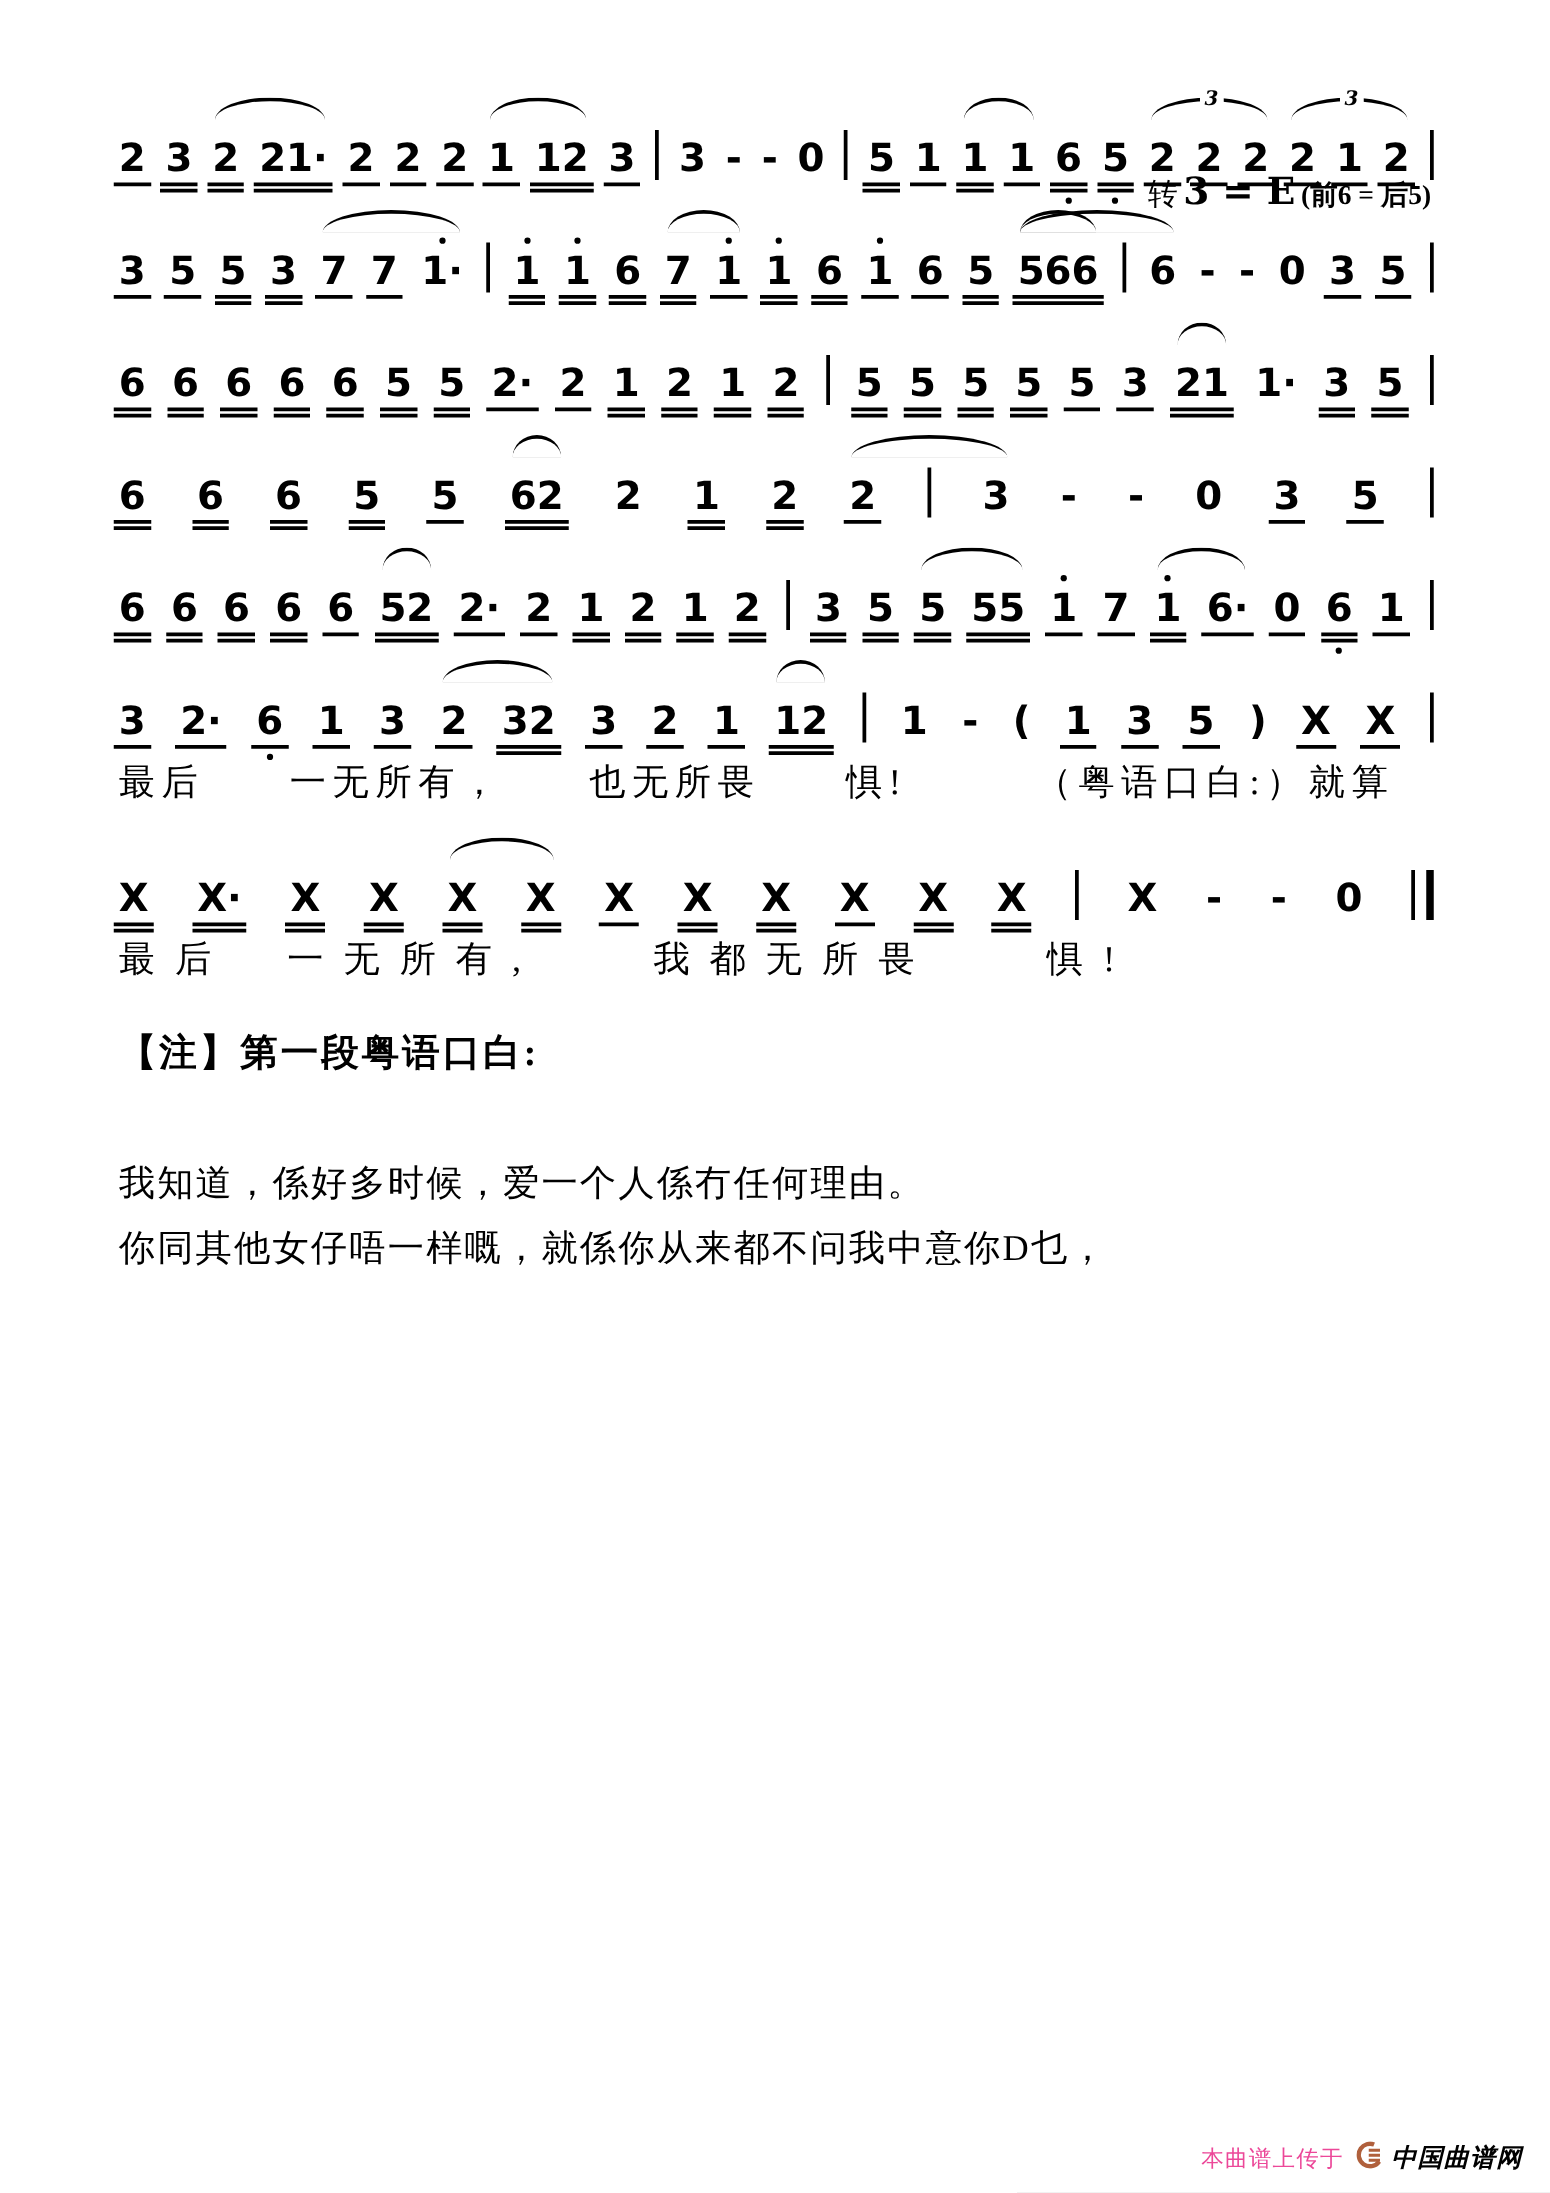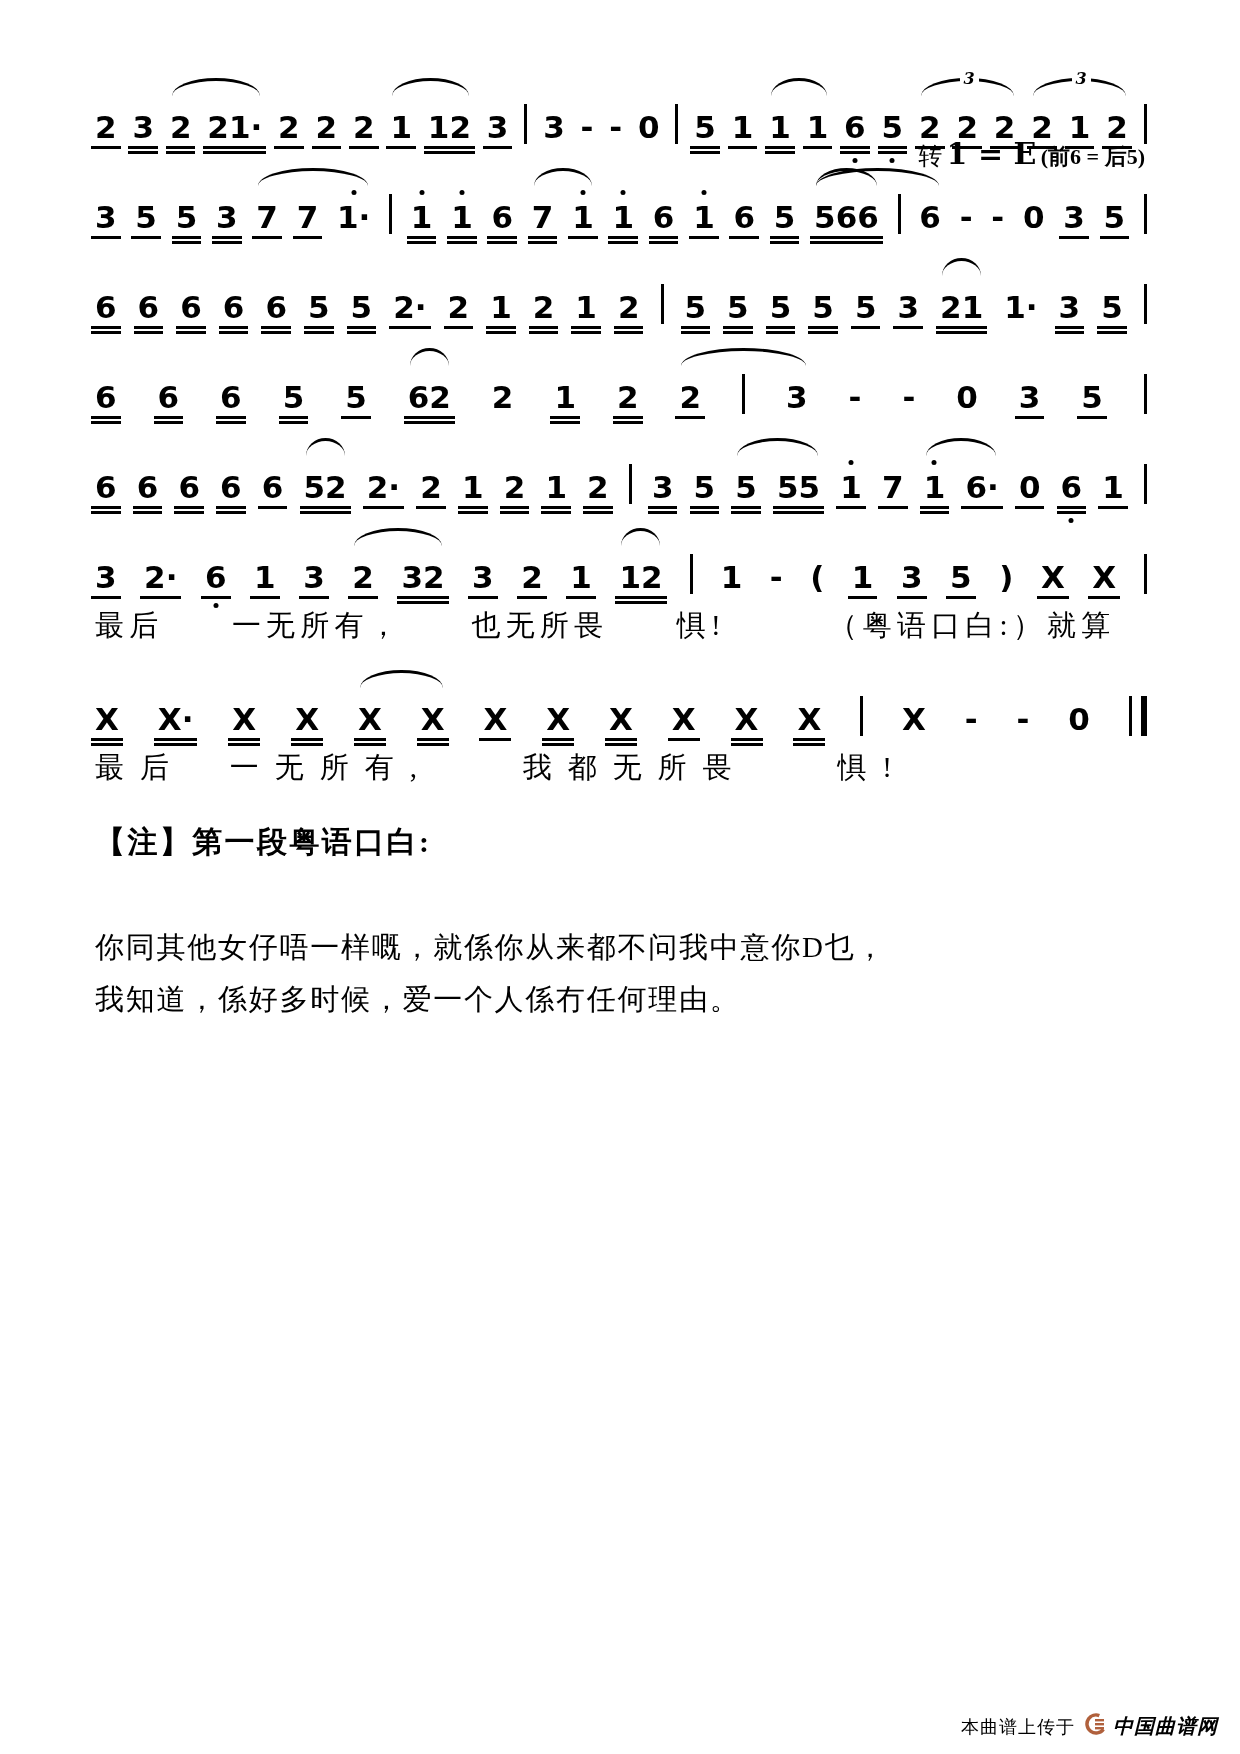--- a/index.html
+++ b/index.html
@@ -37,21 +37,21 @@
 
   
   .noteblock{margin-top:26px;font-family:"Liberation Serif","DejaVu Serif",serif;}
   .note-title{font-size:30px;font-weight:700;letter-spacing:0.08em;}
   .note-lines{margin-top:58px;}
   .note-line{font-size:29px;line-height:52px;letter-spacing:0.06em;}
 
   
   .footer{position:absolute;right:22px;bottom:14px;display:flex;align-items:center;
           font-size:18px;}
-  .footer .f-pre{color:#000000;letter-spacing:1px;font-family:"Liberation Sans",sans-serif;}
+  .footer .f-pre{color:#ec4899;letter-spacing:1px;font-family:"Liberation Sans",sans-serif;}
   .footer .f-logo{margin:0 6px 0 10px;display:inline-block;}
   .footer .f-site{font-weight:700;font-style:italic;font-size:20px;letter-spacing:1px;
                   font-family:Liberation Mono, monospace;}
 </style>
 </head>
 <body>
 
 <div class="page">
   <div class="content">
 
@@ -92,21 +92,21 @@
           <i class="arc" style="left: 826px; width: 93px;"></i>
           <i class="t3" style="left: 864.5px;">3</i>
           <i class="arc" style="left: 938px; width: 93px;"></i>
           <i class="t3" style="left: 976.5px;">3</i>
         </div>
     </div>
 
     <div class="mline gap-top">
       <div class="keychange">
         <span class="kc-pre">转</span>
-        <span class="kc-main">1 = E</span>
+        <span class="kc-main">3 = E</span>
         <span class="kc-paren">(前6 = 后5)</span>
       </div>
       <div class="notes">
           <span class="tok"><b>3</b><i class="ul" style="bottom: -5px;"></i></span>
           <span class="tok"><b>5</b><i class="ul" style="bottom: -5px;"></i></span>
           <span class="tok"><b>5</b><i class="ul" style="bottom: -5px;"></i><i class="ul" style="bottom: -10px;"></i></span>
           <span class="tok"><b>3</b><i class="ul" style="bottom: -5px;"></i><i class="ul" style="bottom: -10px;"></i></span>
           <span class="tok"><b>7</b><i class="ul" style="bottom: -5px;"></i></span>
           <span class="tok"><b>7</b><i class="ul" style="bottom: -5px;"></i></span>
           <span class="tok"><b>1·</b><i class="dt" style="top: -11px;"></i></span>
@@ -277,22 +277,22 @@
           <span class="tok"><b>0</b></span>
           <span class="tok fin"></span>
           <i class="arc" style="left: 265px; width: 83px;"></i>
         </div>
       <div class="lyrics">最后　一无所有,　　我都无所畏　　惧!</div>
     </div>
 
     <div class="noteblock">
       <div class="note-title">【注】第一段粤语口白:</div>
       <div class="note-lines">
+        <div class="note-line">我知道，係好多时候，爱一个人係冇任何理由。</div>
         <div class="note-line">你同其他女仔唔一样嘅，就係你从来都不问我中意你D乜，</div>
-        <div class="note-line">我知道，係好多时候，爱一个人係冇任何理由。</div>
       </div>
     </div>
   </div>
 
   <div class="footer">
     <span class="f-pre">本曲谱上传于</span>
     <span class="f-logo">
       <svg width="22" height="22" viewBox="0 0 22 22">
         <circle cx="11" cy="11" r="9" fill="none" stroke="#b0603c" stroke-width="3.5" stroke-dasharray="40 17" transform="rotate(35 11 11)"></circle>
         <rect x="10" y="6" width="9" height="2.4" fill="#b0603c"></rect>

